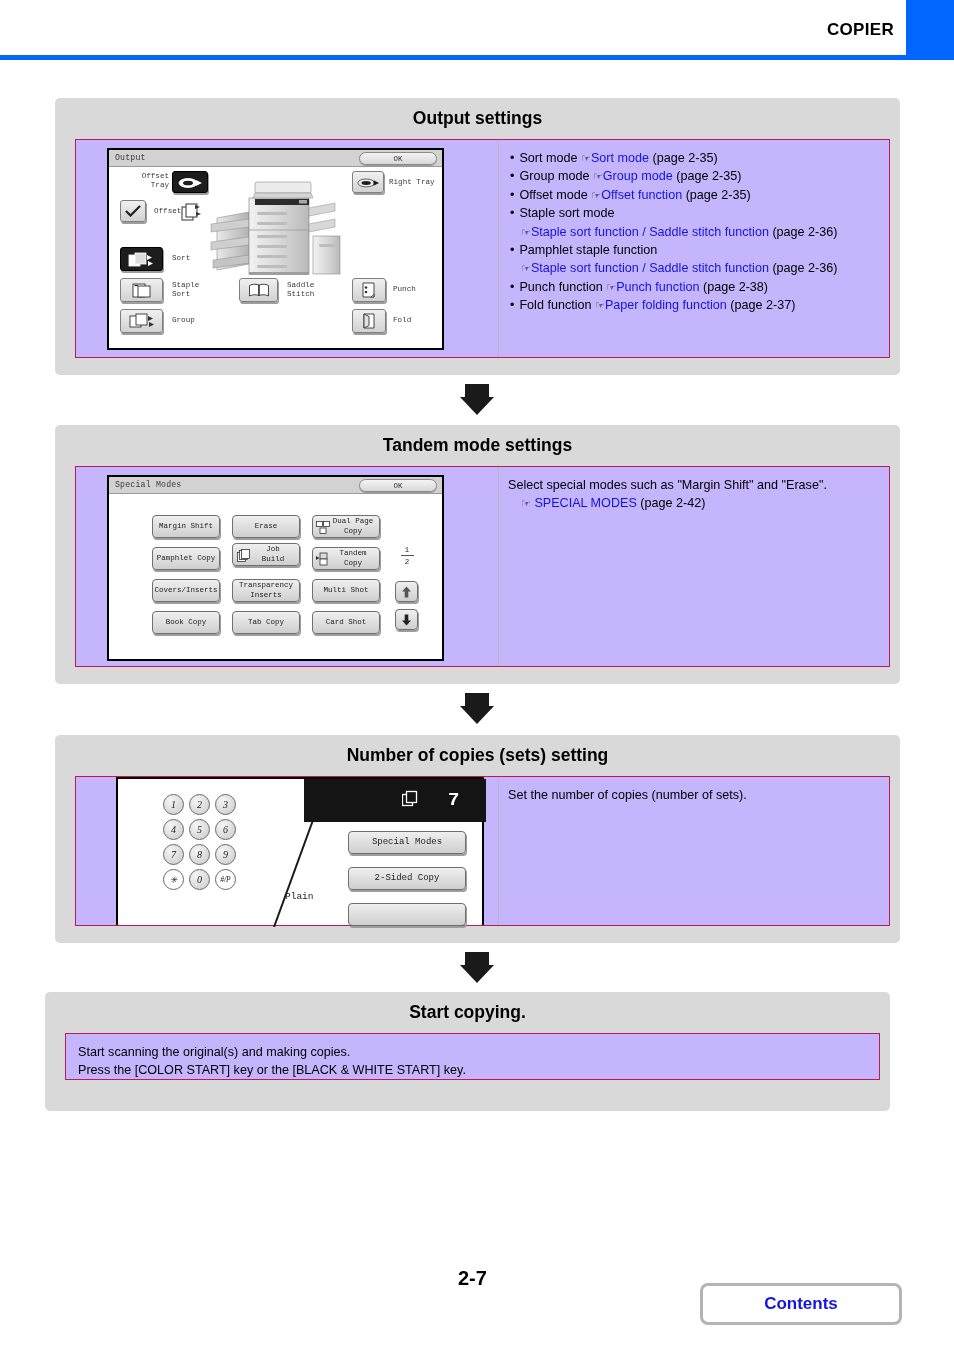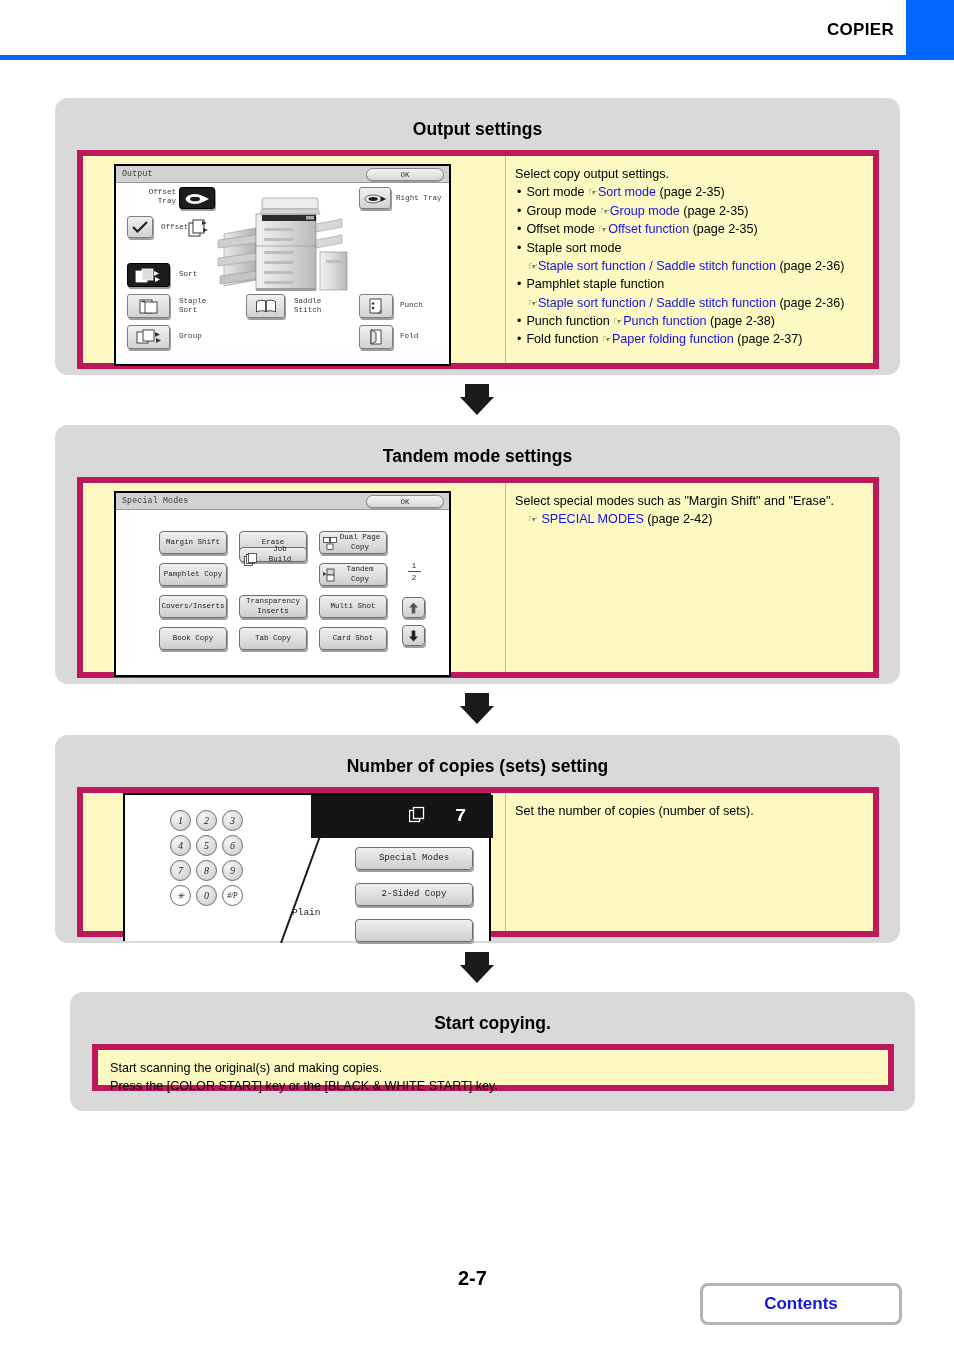--- a/index.html
+++ b/index.html
@@ -18,33 +18,33 @@
   #header-title {
     position:absolute; right:60px; top:20px;
     font-size:17px; font-weight:bold; color:#000; letter-spacing:0.3px;
   }
   #header-rule { position:absolute; left:0; top:55px; width:954px; height:5px; background:#0066ff; }
 
   
   .section {
     position:absolute;
     background:#d9d9d9;
-    border-radius:13px;
-    padding:11px;
+    border-radius:5px;
+    padding:0;
   }
   .section-title {
     height:41px; line-height:41px;
     text-align:center;
     font-size:17.5px; font-weight:bold; color:#000;
   }
   .section-body {
-    background:#fef9c3;
-    margin:0 10px 10px 11px;
+    background:#c4b5fd;
+    margin:0 10px 10px 20px;
     display:flex;
-    border:6px solid #be185d;
+    border:1px solid #be185d;
   }
   .section-body.full { display:block; padding:9px 12px 12px 12px; }
   .panel-left  { flex: 0 0 422px; padding:8px 6px 8px 10px; }
   .panel-right { flex: 1 1 auto; border-left:1px solid #b9b9b9; padding:9px 8px 8px 9px; }
 
   .desc { font-size:12.6px; color:#000; line-height:1.46; }
   .desc .ln { white-space:nowrap; }
   .bullet { padding-left:12px; text-indent:-10px; }
   .bullet::before { content:"\2022"; padding-right:5px; }
   .sub { padding-left:13px; }
@@ -306,21 +306,20 @@
             <path d="M3 1 L13 1 L13 15 L3 15 Z" fill="#fff" stroke="#333" stroke-width="0.9"></path>
             <path d="M3 1 L3 15 L8 12.5 L8 3.5 Z" fill="#e2e2e2" stroke="#333" stroke-width="0.9"></path>
           </svg>
         </div>
         <div class="lbl" style="left:284px; top:166px;">Fold</div>
       </div>
     </div>
 
     <div class="panel-right">
       <div class="desc">
-        <div class="ln">Select copy output settings.</div>
 
         <div class="bullet"><span>Sort mode </span><span class="hand">☞</span><span class="lnk">Sort mode</span><span> (page 2-35)</span></div>
 
         <div class="bullet"><span>Group mode </span><span class="hand">☞</span><span class="lnk">Group mode</span><span> (page 2-35)</span></div>
 
         <div class="bullet"><span>Offset mode </span><span class="hand">☞</span><span class="lnk">Offset function</span><span> (page 2-35)</span></div>
 
         <div class="bullet"><span>Staple sort mode</span></div>
         <div class="sub"><span class="hand">☞</span><span class="lnk">Staple sort function / Saddle stitch function</span><span> (page 2-36)</span></div>
 
@@ -357,21 +356,21 @@
           <svg style="position:absolute; left:3px; top:5px;" width="14" height="13" viewBox="0 0 14 13">
             <rect x="0.5" y="0.5" width="6" height="5" fill="#fff" stroke="#333" stroke-width="0.8"></rect>
             <rect x="7.5" y="0.5" width="6" height="5" fill="#fff" stroke="#333" stroke-width="0.8"></rect>
             <rect x="4" y="7" width="6" height="5.5" fill="#fff" stroke="#333" stroke-width="0.8"></rect>
           </svg>
           <span style="white-space:pre-line;">Dual Page
 Copy</span>
         </div>
 
         <div class="sm-key" style="left:43px; top:70px; width:68px; height:23px;">Pamphlet Copy</div>
-        <div class="sm-key" style="left:123px; top:54px; width:68px; height:15px; padding-left:14px;">
+        <div class="sm-key" style="left:123px; top:66px; width:68px; height:23px; padding-left:14px;">
           <svg style="position:absolute; left:4px; top:5px;" width="13" height="13" viewBox="0 0 13 13">
             <rect x="0.5" y="3.5" width="8" height="9" fill="#fff" stroke="#333" stroke-width="0.8"></rect>
             <rect x="2.5" y="1.5" width="8" height="9" fill="#fff" stroke="#333" stroke-width="0.8"></rect>
             <rect x="4.5" y="0.5" width="8" height="9" fill="#fff" stroke="#333" stroke-width="0.8"></rect>
           </svg>
           <span style="white-space:pre-line;">Job
 Build</span>
         </div>
         <div class="sm-key" style="left:203px; top:70px; width:68px; height:23px; padding-left:14px;">
           <svg style="position:absolute; left:3px; top:4px;" width="15" height="14" viewBox="0 0 15 14">
@@ -472,21 +471,21 @@
       </div>
     </div>
   </div>
 </div>
 
 <div>
   <div class="arrow-shaft" style="left:465px; top:952px; width:24px; height:14px;"></div>
   <div class="arrow-head" style="left:460px; top:965px;"></div>
 </div>
 
-<div class="section" style="left:70px; top:992px; width:845px; height:119px;">
+<div class="section" style="left:45px; top:992px; width:845px; height:119px;">
   <div class="section-title">Start copying.</div>
   <div class="section-body full" style="height:47px;">
     <div class="desc">
       <div class="ln">Start scanning the original(s) and making copies.</div>
       <div class="ln">Press the [COLOR START] key or the [BLACK &amp; WHITE START] key.</div>
     </div>
   </div>
 </div>
 
 <div id="page-number">2-7</div>

